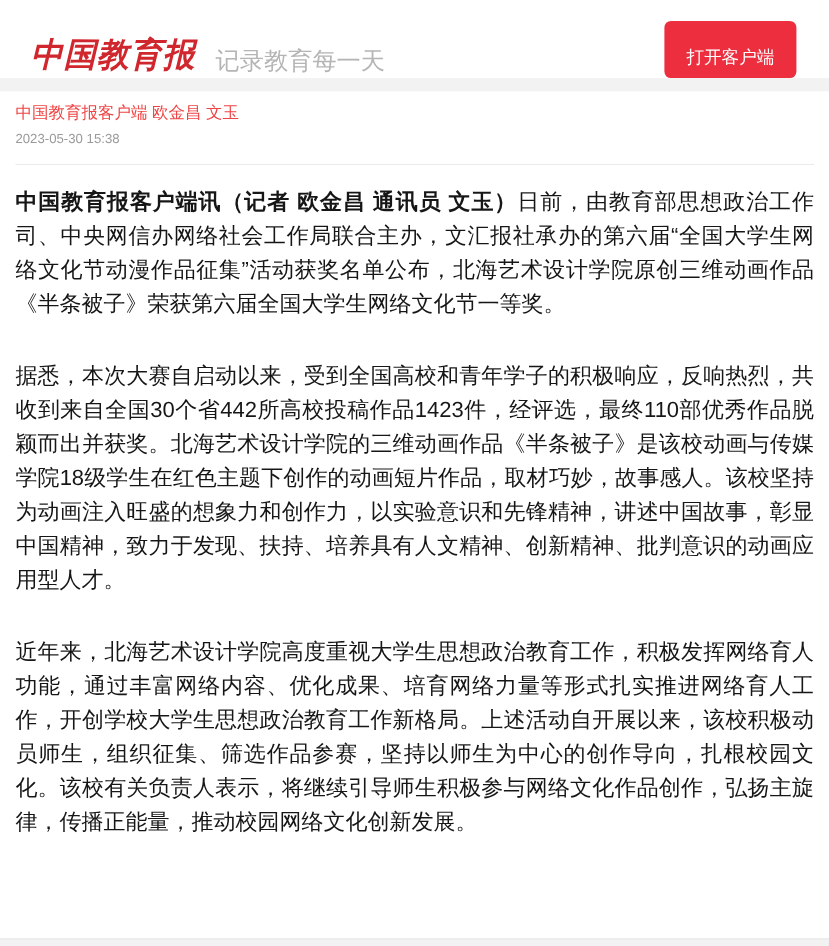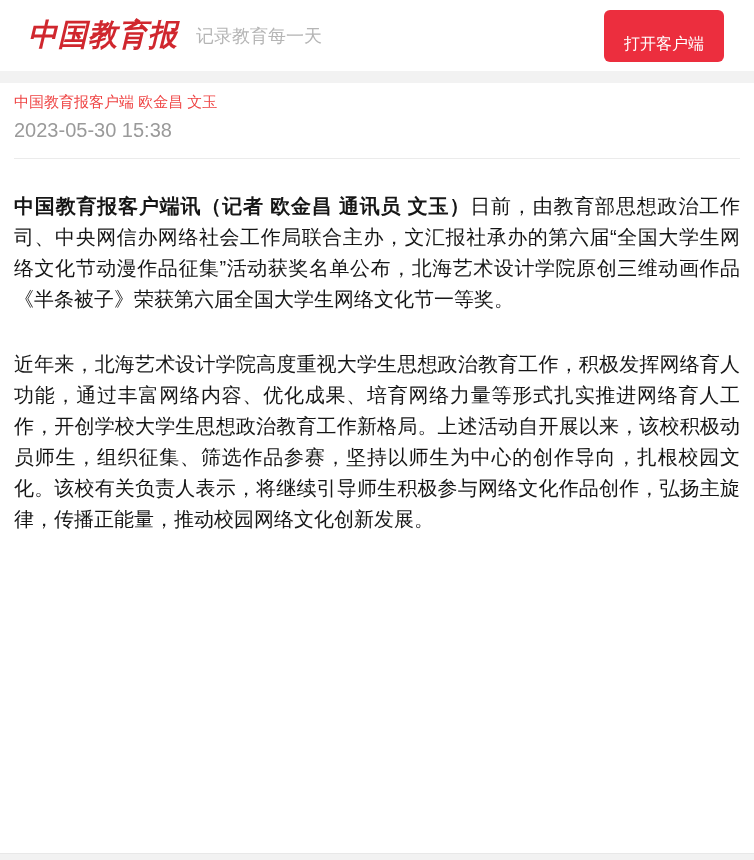--- a/index.html
+++ b/index.html
@@ -10,38 +10,38 @@
     display: flex;
     flex-direction: column;
     overflow: hidden;
   }
 
   
   .header {
     height: 71px;
     background: #ffffff;
     display: flex;
-    align-items: center;
+    align-items: flex-end;
     padding: 0 30px 0 28px;
     flex: 0 0 auto;
   }
   .logo {
     font-family: "DejaVu Serif", serif;
     font-style: italic;
     font-weight: bold;
     font-size: 29px;
     color: #d0272e;
     letter-spacing: 1px;
     white-space: nowrap;
     transform: scaleY(1.05);
     cursor: pointer;
   }
   .tagline {
     margin-left: 18px;
-    font-size: 18px;
+    font-size: 22px;
     color: #b5b5b5;
     white-space: nowrap;
   }
   .header-spacer { flex: 1; }
   .open-app-btn {
     background: #ec2e3e;
     color: #ffffff;
     border: none;
     font-size: 16px;
     line-height: 1;
@@ -73,30 +73,30 @@
     font-weight: normal;
     color: #1a1a1a;
   }
   .byline {
     margin-top: 10px;
     font-size: 15px;
     color: #ef4444;
   }
   .pub-date {
     margin-top: 7px;
-    font-size: 20px;
+    font-size: 12px;
     color: #9a9a9a;
   }
   .divider {
     margin-top: 16px;
     border-top: 1px solid #ebebeb;
     height: 0;
   }
   .article-body p {
-    margin-top: 32px;
+    margin-top: 19px;
     margin-bottom: 34px;
     font-size: 20px;
     line-height: 31px;
     color: #161616;
     text-align: justify;
   }
   .article-body p .lead { font-weight: bold; }
 
   
   .bottom-band {
@@ -122,18 +122,19 @@
 
   <div class="byline">中国教育报客户端 欧金昌 文玉</div>
 
   <div class="pub-date">2023-05-30 15:38</div>
 
   <div class="divider"></div>
 
   <div class="article-body">
     <p><span class="lead">中国教育报客户端讯（记者 欧金昌 通讯员 文玉）</span><span>日前，由教育部思想政治工作司、中央网信办网络社会工作局联合主办，文汇报社承办的第六届“全国大学生网络文化节动漫作品征集”活动获奖名单公布，北海艺术设计学院原创三维动画作品《半条被子》荣获第六届全国大学生网络文化节一等奖。</span></p>
 
+    <p><span class="lead"></span><span>据悉，本次大赛自启动以来，受到全国高校和青年学子的积极响应，反响热烈，共收到来自全国30个省442所高校投稿作品1423件，经评选，最终110部优秀作品脱颖而出并获奖。北海艺术设计学院的三维动画作品《半条被子》是该校动画与传媒学院18级学生在红色主题下创作的动画短片作品，取材巧妙，故事感人。该校坚持为动画注入旺盛的想象力和创作力，以实验意识和先锋精神，讲述中国故事，彰显中国精神，致力于发现、扶持、培养具有人文精神、创新精神、批判意识的动画应用型人才。</span></p>
 
     <p><span class="lead"></span><span>近年来，北海艺术设计学院高度重视大学生思想政治教育工作，积极发挥网络育人功能，通过丰富网络内容、优化成果、培育网络力量等形式扎实推进网络育人工作，开创学校大学生思想政治教育工作新格局。上述活动自开展以来，该校积极动员师生，组织征集、筛选作品参赛，坚持以师生为中心的创作导向，扎根校园文化。该校有关负责人表示，将继续引导师生积极参与网络文化作品创作，弘扬主旋律，传播正能量，推动校园网络文化创新发展。</span></p>
   </div>
 </main>
 
 <div class="bottom-band"></div>
 
 </body></html>

